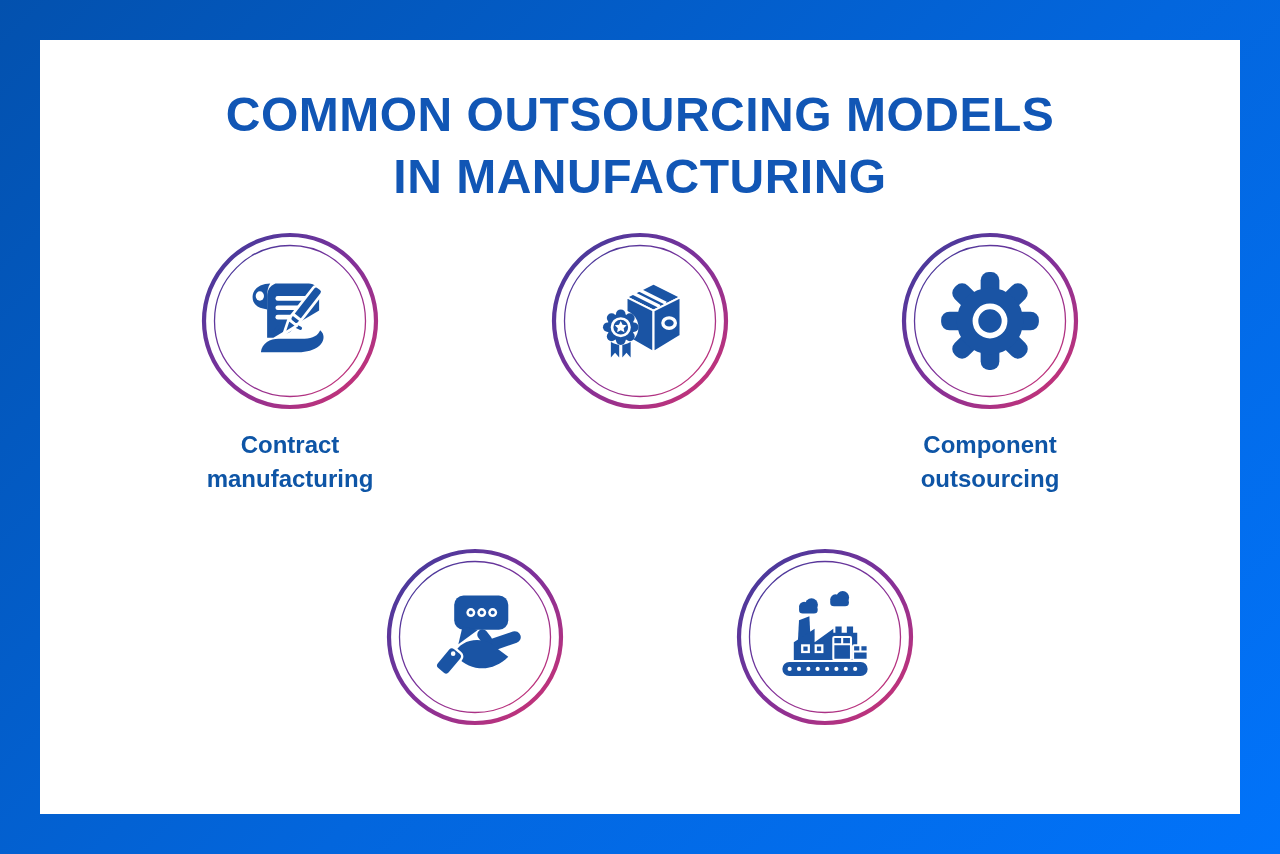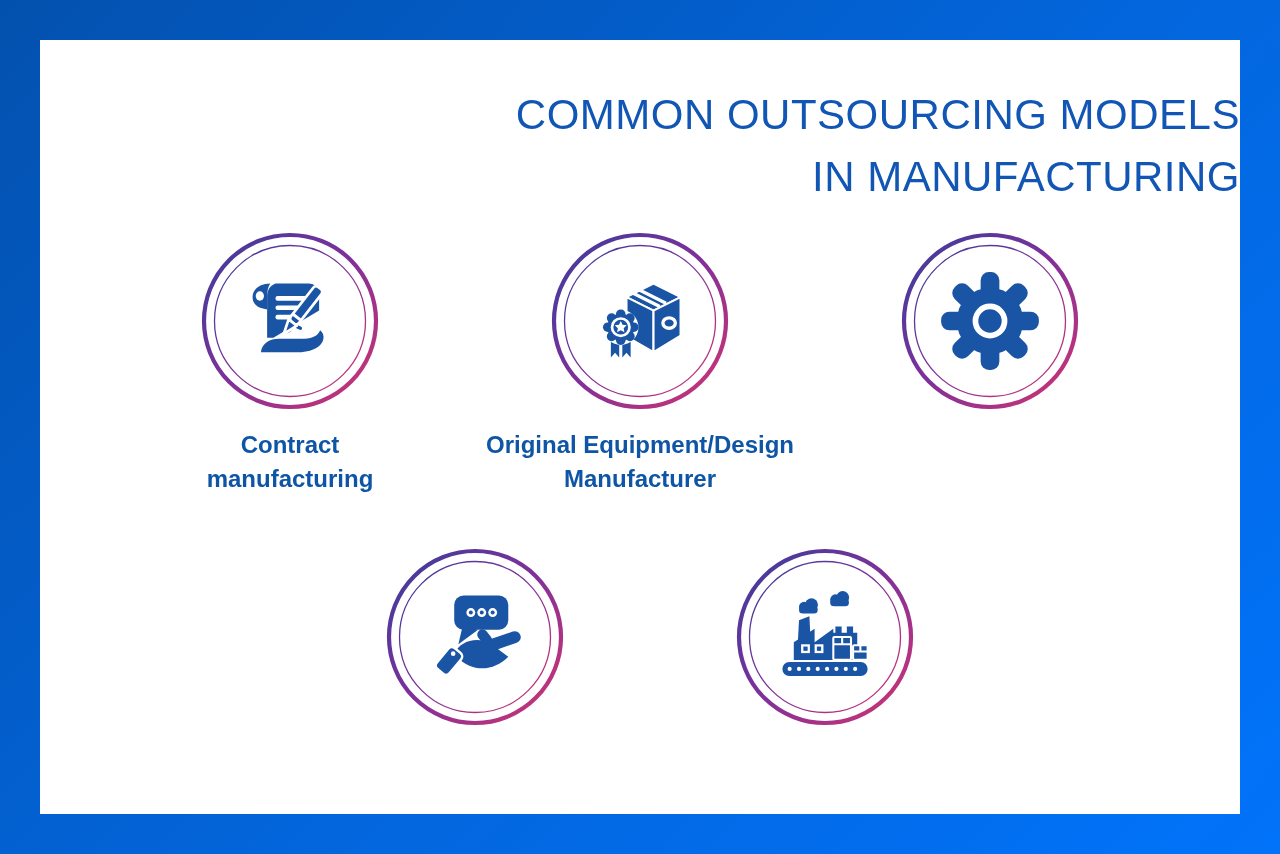--- a/index.html
+++ b/index.html
@@ -1,21 +1,21 @@
 <!DOCTYPE html>
 <html><head>
 <meta charset="utf-8">
 <style>
   html,body{margin:0;padding:0;}
   body{font-family:"Liberation Sans",sans-serif;}
   .page{position:relative;width:1280px;height:854px;
         background:linear-gradient(135deg,#0351ae 0%,#0366dd 55%,#0173fa 100%);overflow:hidden;}
   .card{position:absolute;left:40px;top:40px;width:1200px;height:774px;background:#ffffff;}
-  .title{position:absolute;top:44px;left:0;right:0;text-align:right;
-         font-size:42px;line-height:62px;font-weight:400;letter-spacing:0.5px;
+  .title{position:absolute;top:44px;left:0;right:0;text-align:center;
+         font-size:48px;line-height:62px;font-weight:700;letter-spacing:0.5px;
          color:#1156b5;white-space:pre-line;}
   .model{position:absolute;width:380px;display:flex;flex-direction:column;align-items:center;}
   .badge{position:relative;width:178px;height:178px;}
   .badge svg.ring{position:absolute;left:0;top:0;width:178px;height:178px;}
   .badge svg.glyph{position:absolute;left:50%;top:50%;transform:translate(-50%,-50%);
                    width:104px;height:104px;}
   .label{margin-top:18px;text-align:center;font-size:24px;line-height:34px;font-weight:700;
          color:#0e55a6;white-space:pre-line;}
   .m1{left:60px;top:192px;}
   .m2{left:410px;top:192px;}
@@ -97,22 +97,20 @@
             <circle cx="19" cy="56" r="4.6"></circle>
               <circle cx="22.7" cy="47.2" r="4.6"></circle>
             <circle cx="31.5" cy="43.5" r="4.6"></circle>
               <circle cx="40.3" cy="47.2" r="4.6"></circle>
             <circle cx="31.5" cy="56" r="13"></circle>
           </g>
           <circle cx="31.5" cy="56" r="8.4" fill="none" stroke="#fff" stroke-width="2.6"></circle>
           <polygon fill="#fff" points="31.5,50 33.2,53.7 37.2,54.2 34.3,56.9 35,60.9 31.5,58.9 28,60.9 28.7,56.9 25.8,54.2 29.8,53.7"></polygon>
         </svg>
       </div>
-      <div class="label">Original Equipment/Design
-Manufacturer</div>
     </div>
 
     <div class="model m3">
       <div class="badge">
         <svg class="ring" viewBox="0 0 178 178">
           <defs>
               <linearGradient id="rg3" x1="0%" y1="0%" x2="100%" y2="100%">
             <stop offset="0" stop-color="#3a3d9c"></stop>
                 <stop offset="0.5" stop-color="#80309a"></stop>
                 <stop offset="1" stop-color="#d53470"></stop>
@@ -129,20 +127,22 @@
             <rect x="41" y="3" width="18" height="24" rx="8" transform="rotate(135 50 50)"></rect>
             <rect x="41" y="3" width="18" height="24" rx="8" transform="rotate(180 50 50)"></rect>
             <rect x="41" y="3" width="18" height="24" rx="8" transform="rotate(225 50 50)"></rect>
             <rect x="41" y="3" width="18" height="24" rx="8" transform="rotate(270 50 50)"></rect>
             <rect x="41" y="3" width="18" height="24" rx="8" transform="rotate(315 50 50)"></rect>
             <circle cx="50" cy="50" r="32"></circle>
           </g>
           <circle cx="50" cy="50" r="14" fill="none" stroke="#fff" stroke-width="5.5"></circle>
         </svg>
       </div>
+      <div class="label">Component
+outsourcing</div>
     </div>
 
     <div class="model m4">
       <div class="badge">
         <svg class="ring" viewBox="0 0 178 178">
           <defs>
               <linearGradient id="rg4" x1="0%" y1="0%" x2="100%" y2="100%">
             <stop offset="0" stop-color="#3a3d9c"></stop>
                 <stop offset="0.5" stop-color="#80309a"></stop>
                 <stop offset="1" stop-color="#d53470"></stop>

